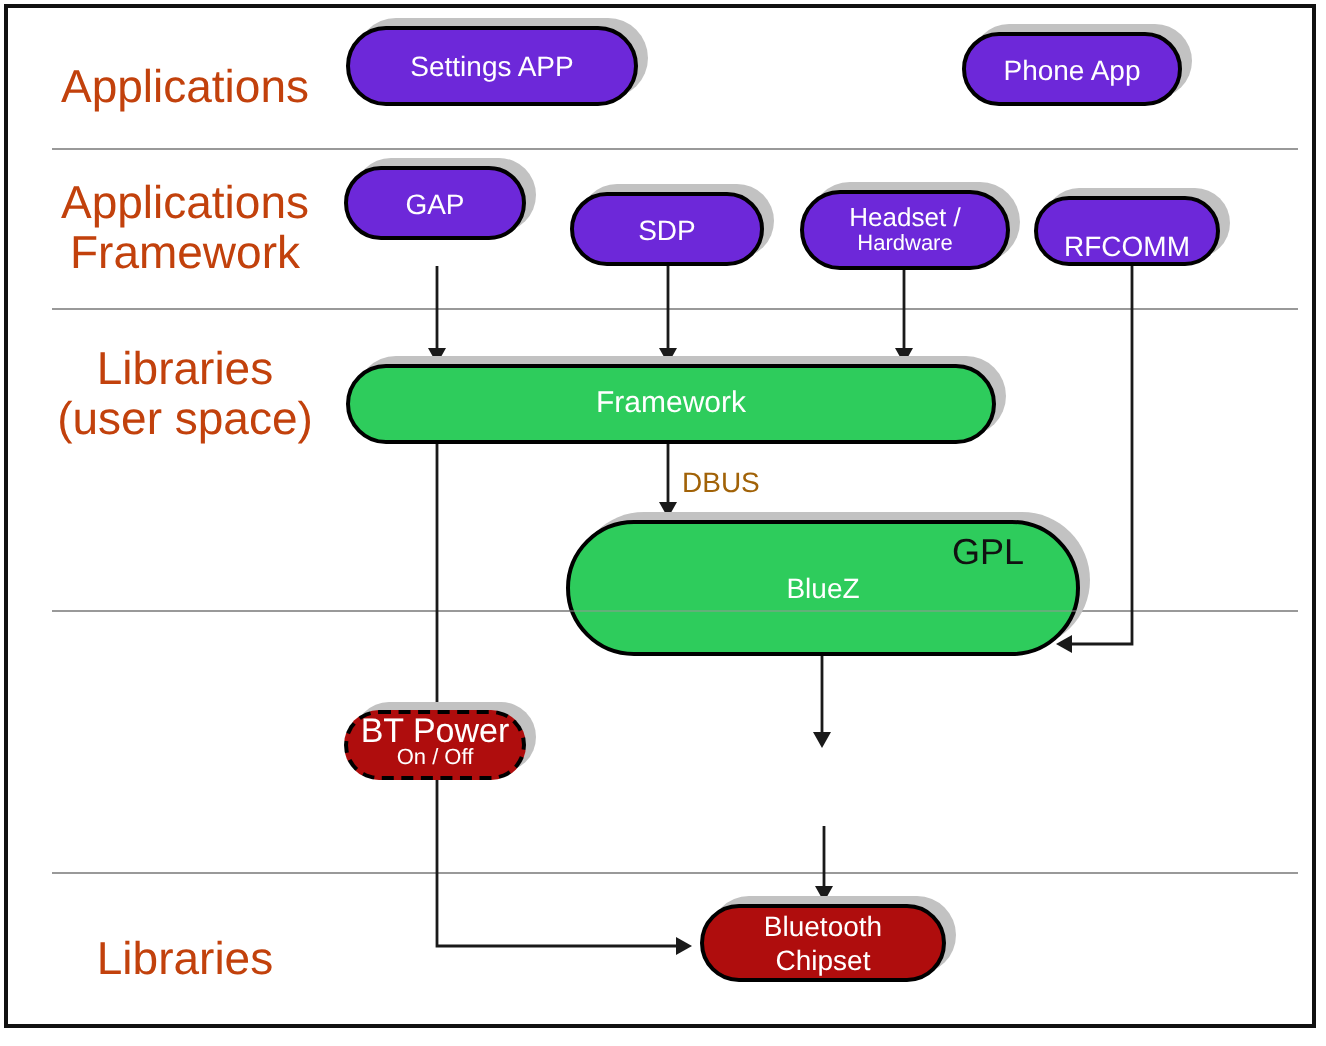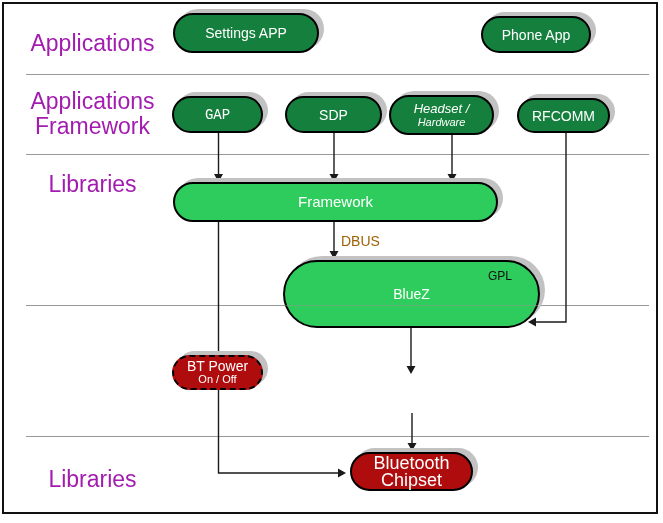--- a/index.html
+++ b/index.html
@@ -9,48 +9,48 @@
   }
   .frame{
     position:absolute;left:2px;top:2px;width:656px;height:512px;
     border:2px solid #111;box-sizing:border-box;pointer-events:none;z-index:1;
   }
   .divider{
     position:absolute;left:26px;width:623px;height:1px;background:#999;z-index:2;
   }
   .layer-label{
     position:absolute;left:10px;width:165px;text-align:center;
-    color:#a21caf;font-size:23px;line-height:25px;z-index:3;white-space:nowrap;
+    color:#c2410c;font-size:23px;line-height:25px;z-index:3;white-space:nowrap;
   }
   .connectors{position:absolute;left:0;top:0;z-index:4;}
   .pill{
     position:absolute;box-sizing:border-box;border:2px solid #000;
     border-radius:999px;box-shadow:5px -4px 0 #c2c2c2;
     display:flex;flex-direction:column;align-items:center;justify-content:center;
     color:#fff;font-size:14px;line-height:16px;z-index:6;text-align:center;
   }
-  .blue{background:#15803d;}
+  .blue{background:#6d28d9;}
   .green{background:#2ecc5c;}
   .red{background:#af0d0d;}
   .dashed{border-style:dashed;}
   .sub{font-size:11px;line-height:13px;}
-  .mid{font-size:14px;line-height:14px;}
+  .mid{font-size:17px;line-height:14px;}
   .n-settings{left:173px;top:13px;width:146px;height:40px;}
   .n-phone{left:481px;top:16px;width:110px;height:37px;}
-  .n-gap{left:172px;top:96px;width:91px;height:37px;font-family:Liberation Mono, monospace;}
+  .n-gap{left:172px;top:83px;width:91px;height:37px;}
   .n-sdp{left:285px;top:96px;width:97px;height:37px;text-align:right;}
-  .n-headset{left:389px;top:95px;width:105px;height:40px;font-size:13px;line-height:15px;font-style:italic;}
-  .n-rfcomm{left:517px;top:98px;width:93px;height:35px;}
+  .n-headset{left:400px;top:95px;width:105px;height:40px;font-size:13px;line-height:15px;}
+  .n-rfcomm{left:517px;top:98px;width:93px;height:35px;justify-content:flex-end;}
   .n-framework{left:173px;top:182px;width:325px;height:40px;font-size:15px;}
   .n-bluez{left:283px;top:260px;width:257px;height:68px;border-radius:34px;}
   .n-btpower{left:172px;top:355px;width:91px;height:35px;}
   .n-uart{left:346px;top:375px;width:127px;height:38px;}
-  .n-chipset{left:350px;top:452px;width:123px;height:39px;font-size:18px;line-height:17px;}
+  .n-chipset{left:350px;top:452px;width:123px;height:39px;font-size:14px;line-height:17px;}
   .gpl-badge{
-    position:absolute;right:26px;top:6px;color:#111;font-size:12px;font-weight:400;
+    position:absolute;right:26px;top:6px;color:#111;font-size:18px;font-weight:400;
   }
   .edge-label{
     position:absolute;left:341px;top:233px;color:#a16207;font-size:14px;z-index:5;
   }
   .overline-bluez{
     position:absolute;left:285px;top:305px;width:253px;height:1px;
     background:rgba(150,150,150,0.5);z-index:7;
   }
 </style>
 </head>
@@ -67,20 +67,21 @@
 
   <div class="layer-label" style="top:31px">
     <div>Applications</div>
   </div>
   <div class="layer-label" style="top:89px">
     <div>Applications</div>
     <div>Framework</div>
   </div>
   <div class="layer-label" style="top:172px">
     <div>Libraries</div>
+    <div>(user space)</div>
   </div>
   <div class="layer-label" style="top:467px">
     <div>Libraries</div>
   </div>
 
   <svg class="connectors" width="663" height="523">
     <g stroke="#1a1a1a" stroke-width="1.4" fill="none">
       <line x1="218.5" y1="133" x2="218.5" y2="176"></line>
       <line x1="334" y1="133" x2="334" y2="176"></line>
       <line x1="452" y1="134" x2="452" y2="176"></line>

